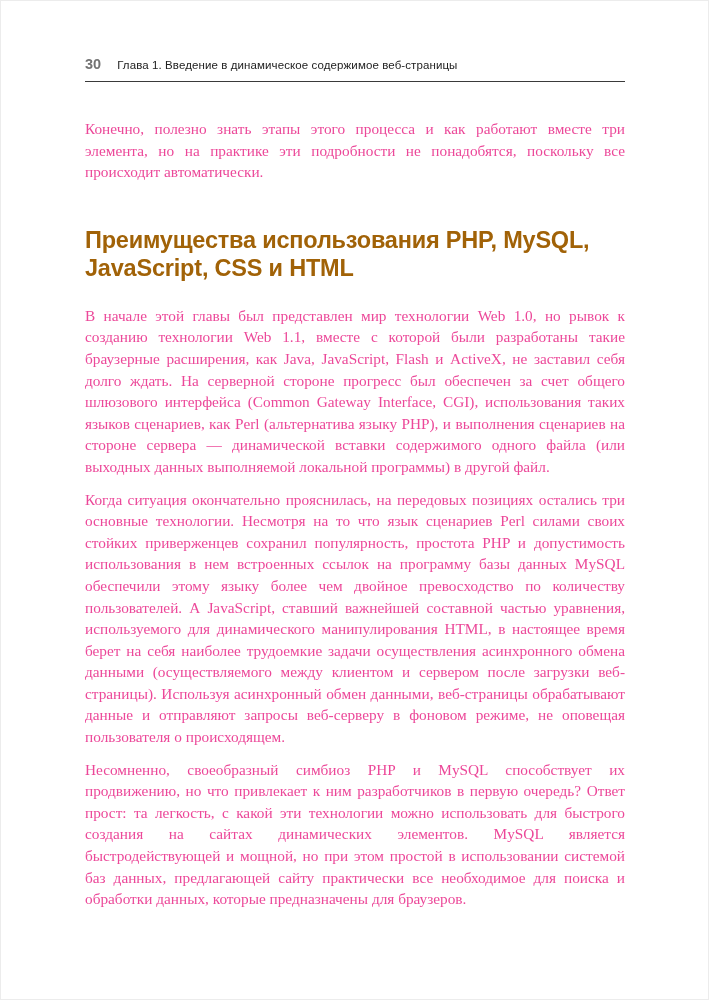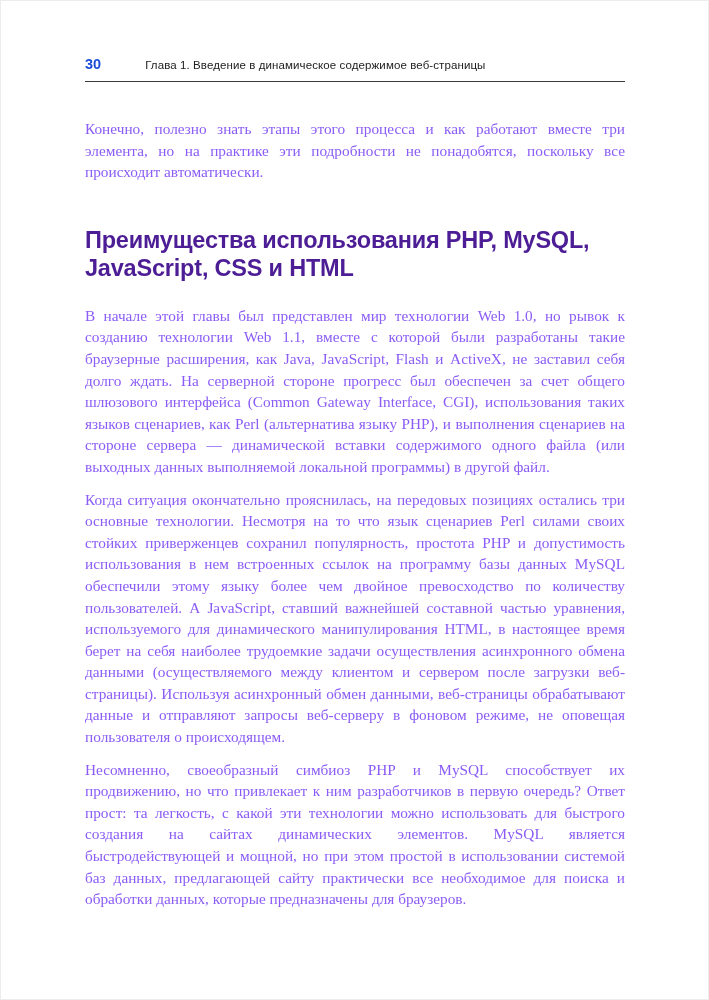--- a/index.html
+++ b/index.html
@@ -21,51 +21,50 @@
   }
   .running-header {
     display: flex;
     align-items: baseline;
     gap: 16px;
     font-family: "Liberation Sans", sans-serif;
   }
   .page-number {
     font-weight: 700;
     font-size: 14.5px;
-    color: #1d4ed8;
+    color: #737373;
   }
   .running-head {
     font-size: 11.5px;
     color: #222222;
     letter-spacing: 0.1px;
-    margin-left: 28px;
   }
   .header-rule {
     border: none;
     border-top: 1.2px solid #3a3a3a;
     margin: 9px 0 0 0;
   }
   .body-text {
     margin-top: 36px;
   }
   .body-text p {
     font-size: 15.3px;
     line-height: 21.6px;
     text-align: justify;
     margin: 0 0 11px 0;
     hyphens: auto;
-    color: #8b5cf6;
+    color: #ec4899;
   }
   .section-heading {
     font-family: "Liberation Sans", sans-serif;
     font-weight: 700;
     font-size: 23.5px;
     line-height: 28px;
     letter-spacing: -0.2px;
-    color: #4c1d95;
+    color: #a16207;
     margin: 43px 0 23px 0;
   }
 </style>
 </head>
 <body>
 
 <div class="sheet">
 
   <header class="running-header">
     <span class="page-number">30</span>

